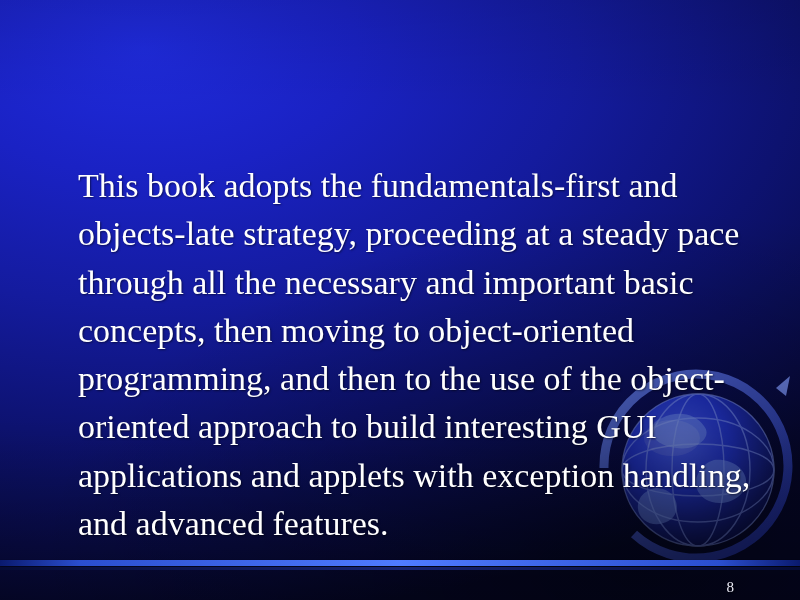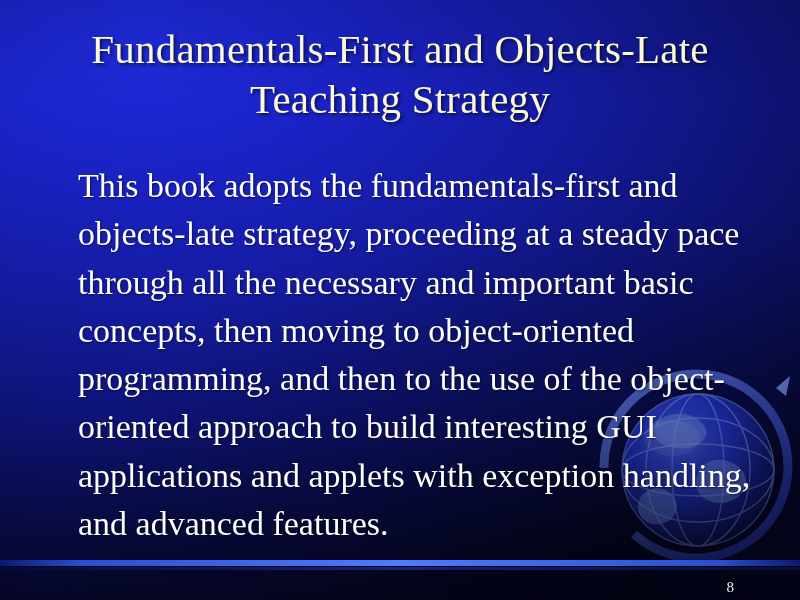--- a/index.html
+++ b/index.html
@@ -135,21 +135,20 @@
       <g fill="#7ea0ff" opacity="0.5">
         <path d="M86 70 c16 -8 34 -4 42 8 c8 10 -4 20 -16 22 c-16 2 -32 -4 -36 -14 c-2 -8 2 -13 10 -16 z"></path>
         <path d="M138 112 c18 -2 34 10 32 24 c-2 14 -20 22 -34 18 c-14 -4 -20 -18 -14 -28 c3 -7 9 -12 16 -14 z"></path>
         <path d="M80 140 c14 0 24 12 20 24 c-4 12 -22 16 -32 8 c-9 -7 -8 -22 2 -28 c3 -2 7 -4 10 -4 z"></path>
       </g>
 
       <ellipse cx="96" cy="90" rx="28" ry="18" fill="#ffffff" opacity="0.10"></ellipse>
     </svg>
   </div>
 
-  <div class="title">Fundamentals-First and Objects-Late Teaching Strategy</div>
 
   <div class="body-text">This book adopts the fundamentals-first and objects-late strategy, proceeding at a steady pace through all the necessary and important basic concepts, then moving to object-oriented programming, and then to the use of the object-oriented approach to build interesting GUI applications and applets with exception handling, and advanced features.</div>
 
   <div class="footer-bar"></div>
   <div class="footer-bar-2"></div>
 
   <div class="page-number">8</div>
 </div>
 
 </body></html>

